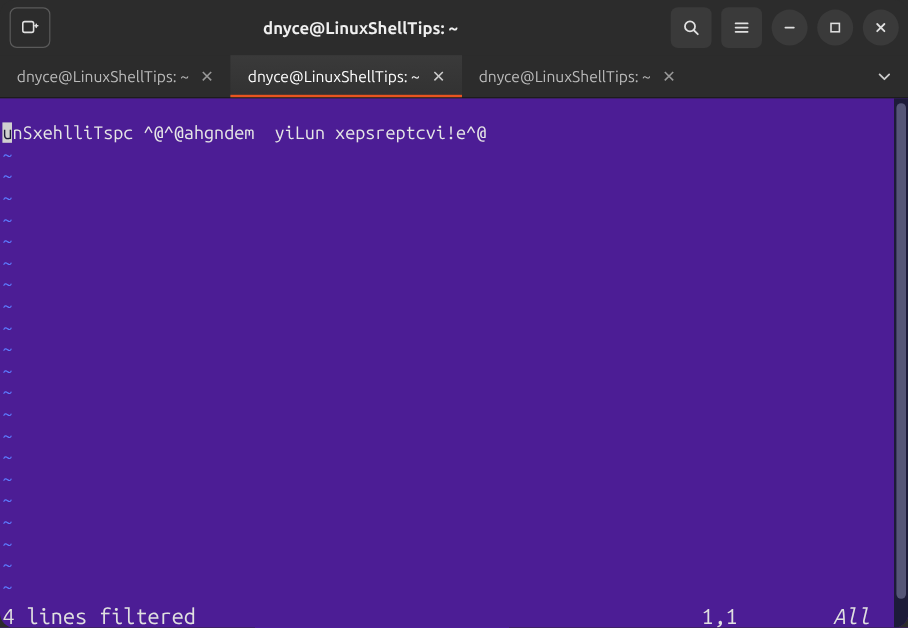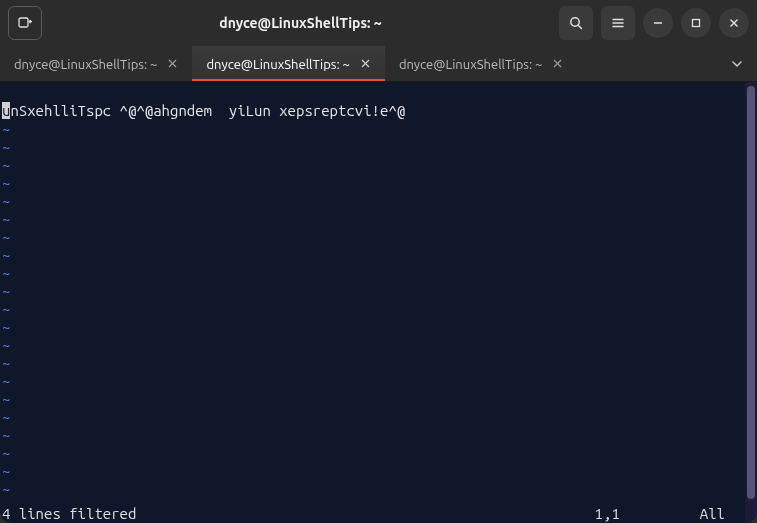--- a/index.html
+++ b/index.html
@@ -109,21 +109,21 @@
       width: 40px;
       display: flex;
       align-items: center;
       justify-content: center;
       color: #ccc;
       cursor: pointer;
     }
     .terminal-wrap {
       position: relative;
       height: calc(523px - 46px - 36px);
-      background: #0f172a;
+      background: #4c1d95;
       display: flex;
     }
     .terminal {
       flex: 1;
       font-family: "Ubuntu Mono", "DejaVu Sans Mono", monospace;
       font-size: 15px;
       line-height: 18px;
       color: #d0d0d0;
       padding: 2px 0 0 2px;
       white-space: pre;
@@ -141,36 +141,37 @@
       color: #5c7cff;
     }
     .status-line {
       position: absolute;
       bottom: 0;
       left: 2px;
       right: 14px;
       color: #e0e0e0;
       display: flex;
       font-family: "Ubuntu Mono", monospace;
-      font-size: 15px;
+      font-size: 18px;
     }
     .status-left {
       flex: 0 0 auto;
     }
     .status-mid {
       flex: 1;
     }
     .status-pos {
       flex: 0 0 auto;
       padding-right: 80px;
       text-align: center;
     }
     .status-right {
       flex: 0 0 auto;
       padding-right: 6px;
+      font-style: italic;
     }
     .scrollbar {
       width: 12px;
       background: #1d1b39;
       position: relative;
     }
     .scrollbar-thumb {
       position: absolute;
       top: 4px;
       bottom: 24px;

